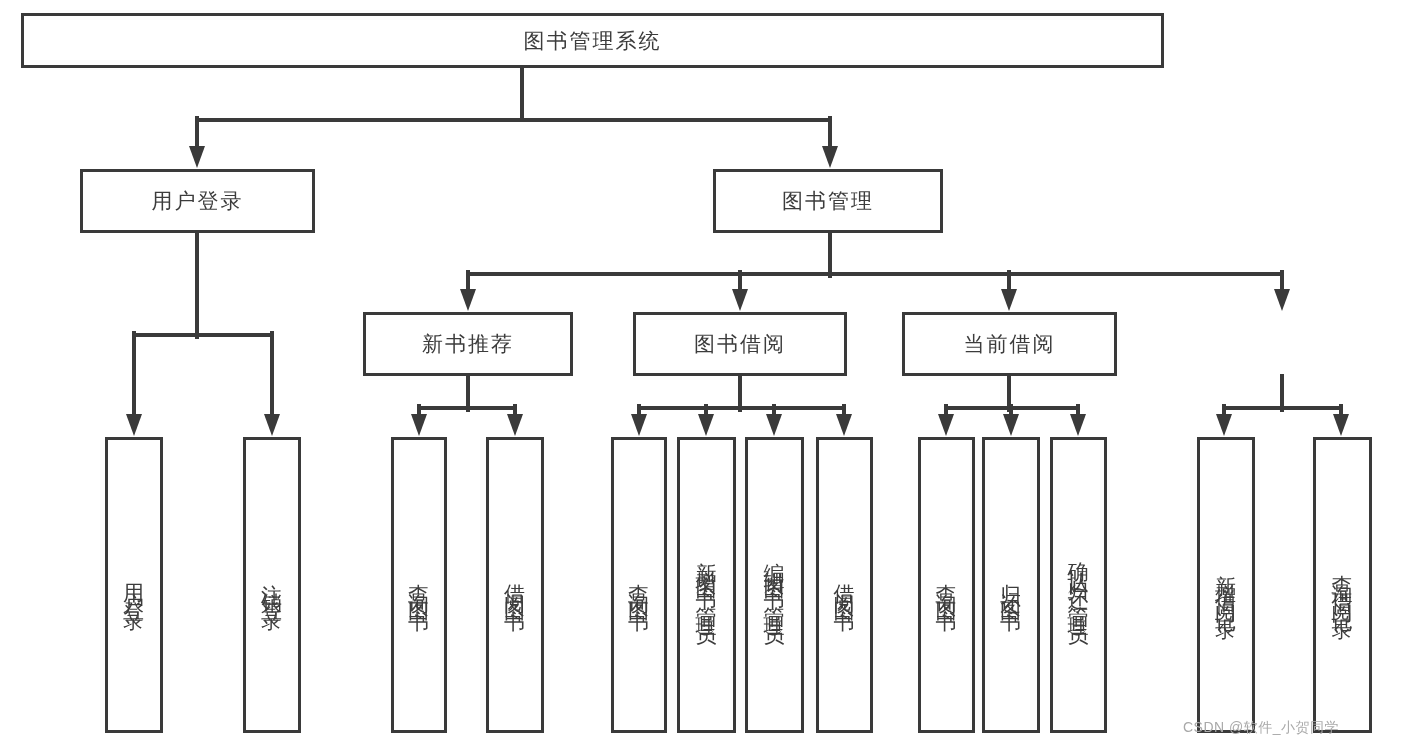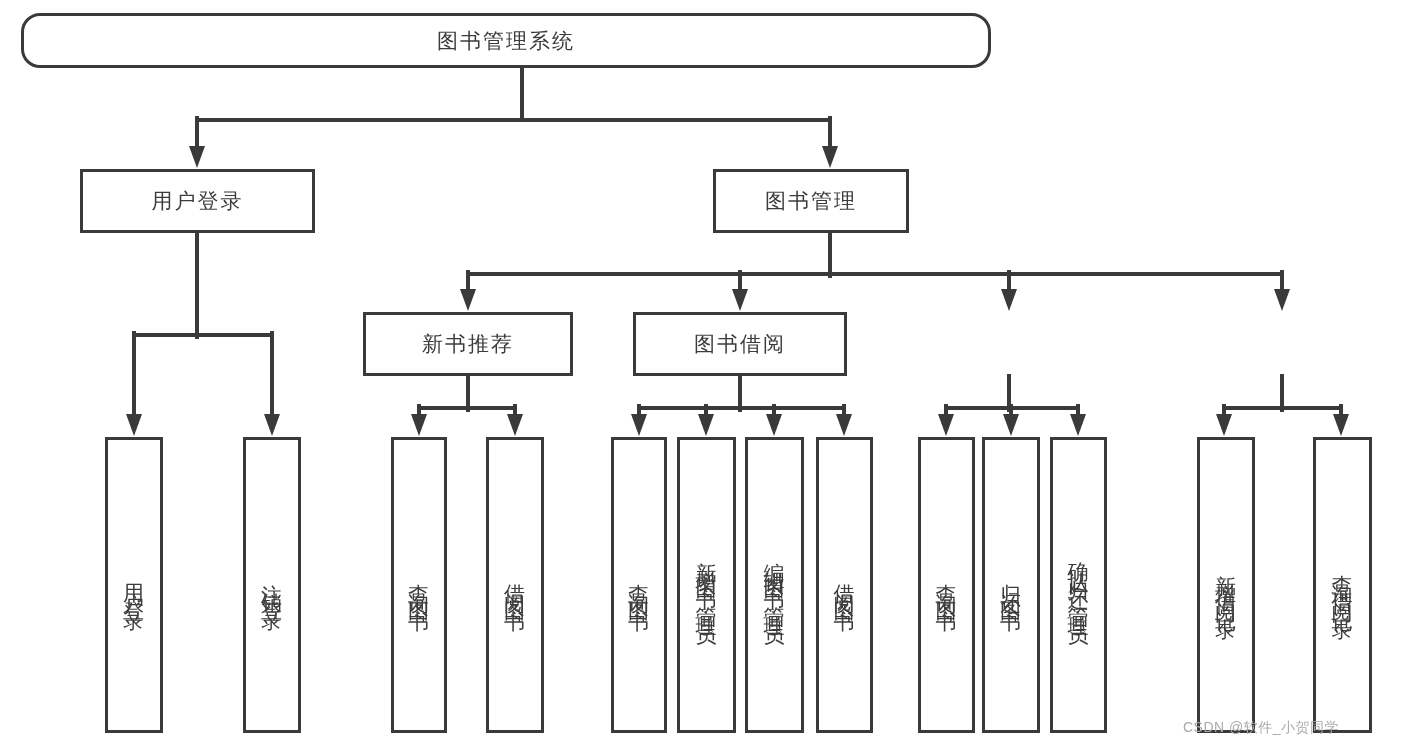--- a/index.html
+++ b/index.html
@@ -80,36 +80,39 @@
       <polygon points="766,414 782,414 774,436"></polygon>
       <polygon points="836,414 852,414 844,436"></polygon>
       <polygon points="938,414 954,414 946,436"></polygon>
       <polygon points="1003,414 1019,414 1011,436"></polygon>
       <polygon points="1070,414 1086,414 1078,436"></polygon>
       <polygon points="1216,414 1232,414 1224,436"></polygon>
       <polygon points="1333,414 1349,414 1341,436"></polygon>
     </g>
   </svg>
 
-  <div class="box hbox" style="left:21px;top:13px;width:970px;height:55px;border-radius:19px;">
+  <div class="box hbox" style="left:21px;top:13px;width:1143px;height:55px;">
     <span>图书管理系统</span>
   </div>
 
   <div class="box hbox" style="left:80px;top:169px;width:235px;height:64px;">
     <span>用户登录</span>
   </div>
-  <div class="box hbox" style="left:713px;top:169px;width:196px;height:64px;">
+  <div class="box hbox" style="left:713px;top:169px;width:230px;height:64px;">
     <span>图书管理</span>
   </div>
 
   <div class="box hbox" style="left:363px;top:312px;width:210px;height:64px;">
     <span>新书推荐</span>
   </div>
   <div class="box hbox" style="left:633px;top:312px;width:214px;height:64px;">
     <span>图书借阅</span>
+  </div>
+  <div class="box hbox" style="left:902px;top:312px;width:215px;height:64px;">
+    <span>当前借阅</span>
   </div>
 
   <div class="box vbox" style="left:105px;top:437px;width:58px;height:296px;">
     <span>用户登录</span>
   </div>
   <div class="box vbox" style="left:243px;top:437px;width:58px;height:296px;">
     <span>注销登录</span>
   </div>
 
   <div class="box vbox" style="left:391px;top:437px;width:56px;height:296px;">

